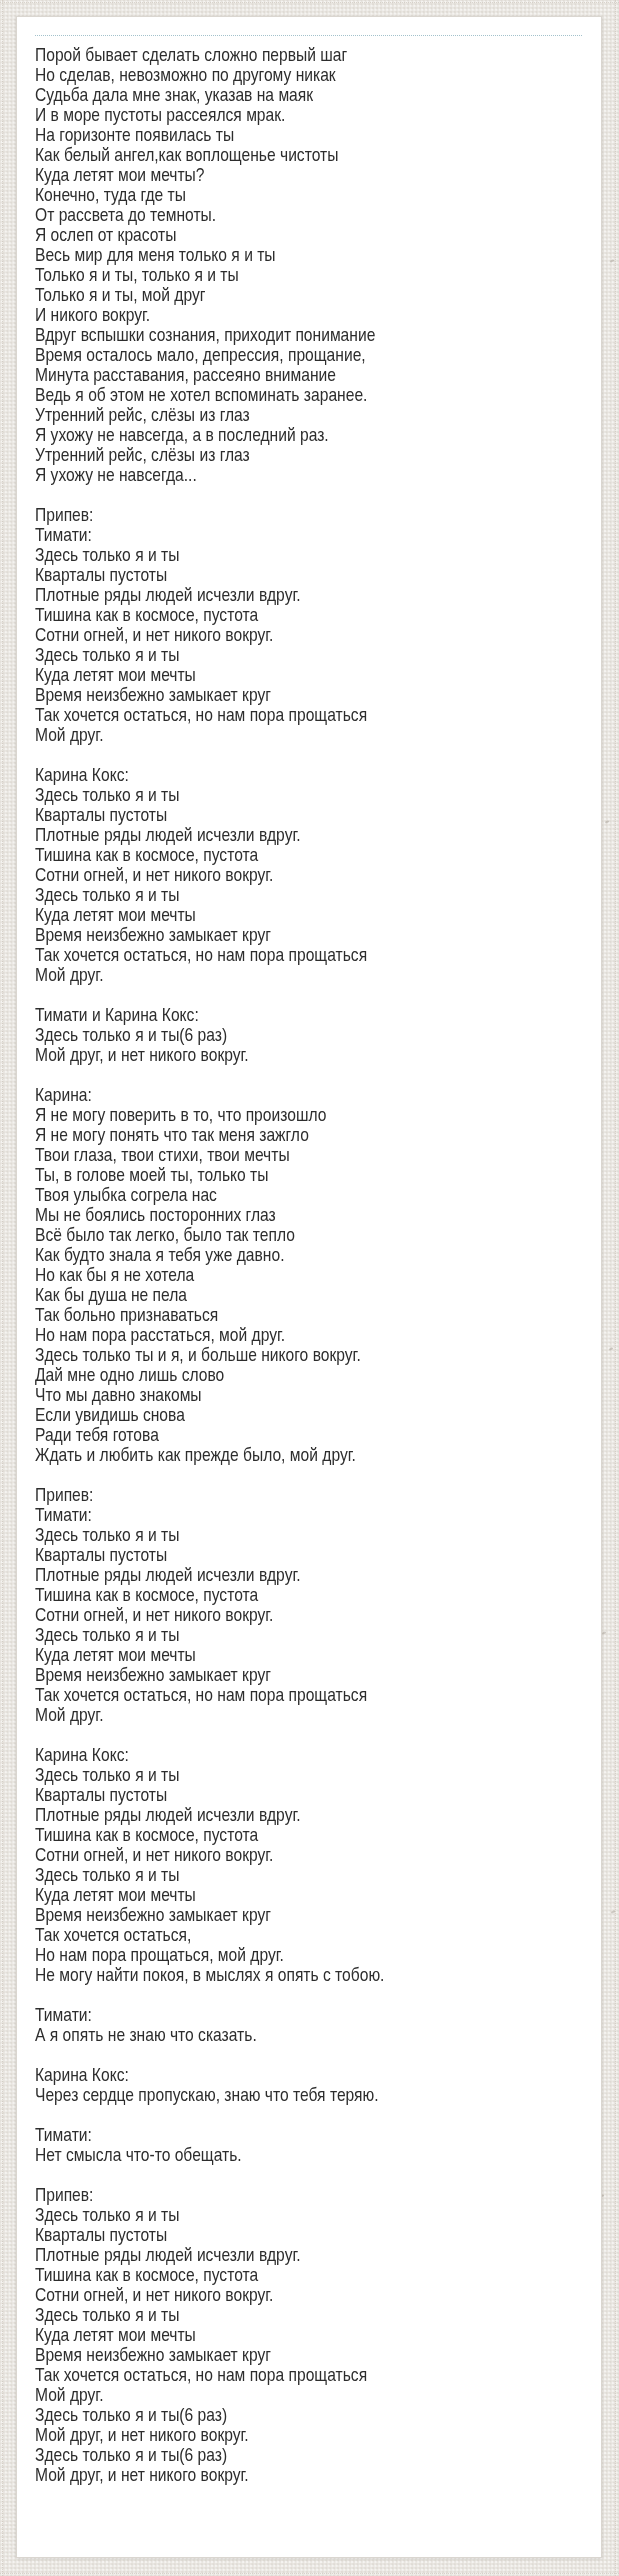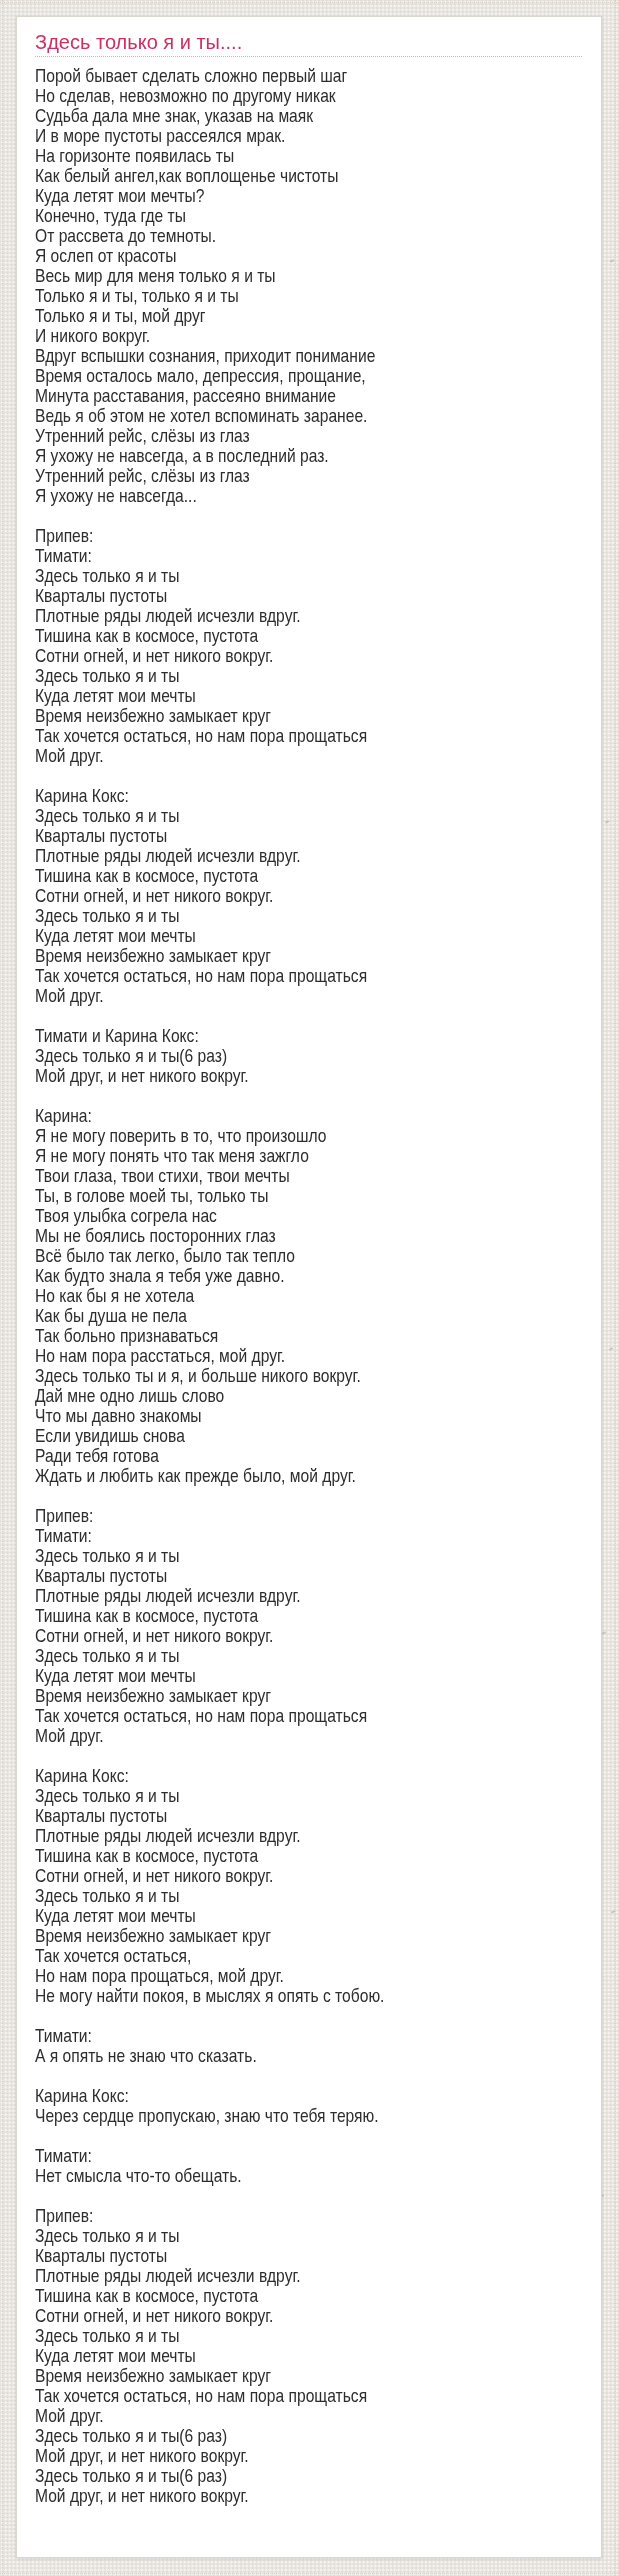--- a/index.html
+++ b/index.html
@@ -50,21 +50,20 @@
 
 <div class="speck" style="left:610px;top:260px"></div>
 <div class="speck" style="left:605px;top:821px"></div>
 <div class="speck" style="left:598px;top:1081px"></div>
 <div class="speck" style="left:609px;top:1348px"></div>
 <div class="speck" style="left:602px;top:1632px"></div>
 <div class="speck" style="left:611px;top:1911px"></div>
 <div class="speck" style="left:600px;top:2195px"></div>
 
 <div class="card">
-  <h1 class="title">Здесь только я и ты....</h1>
   <div class="separator"></div>
   <div class="lyrics" id="lyrics">
       <div class="stanza">
         <div class="line">Порой бывает сделать сложно первый шаг</div>
         <div class="line">Но сделав, невозможно по другому никак</div>
         <div class="line">Судьба дала мне знак, указав на маяк</div>
         <div class="line">И в море пустоты рассеялся мрак.</div>
         <div class="line">На горизонте появилась ты</div>
         <div class="line">Как белый ангел,как воплощенье чистоты</div>
         <div class="line">Куда летят мои мечты?</div>

